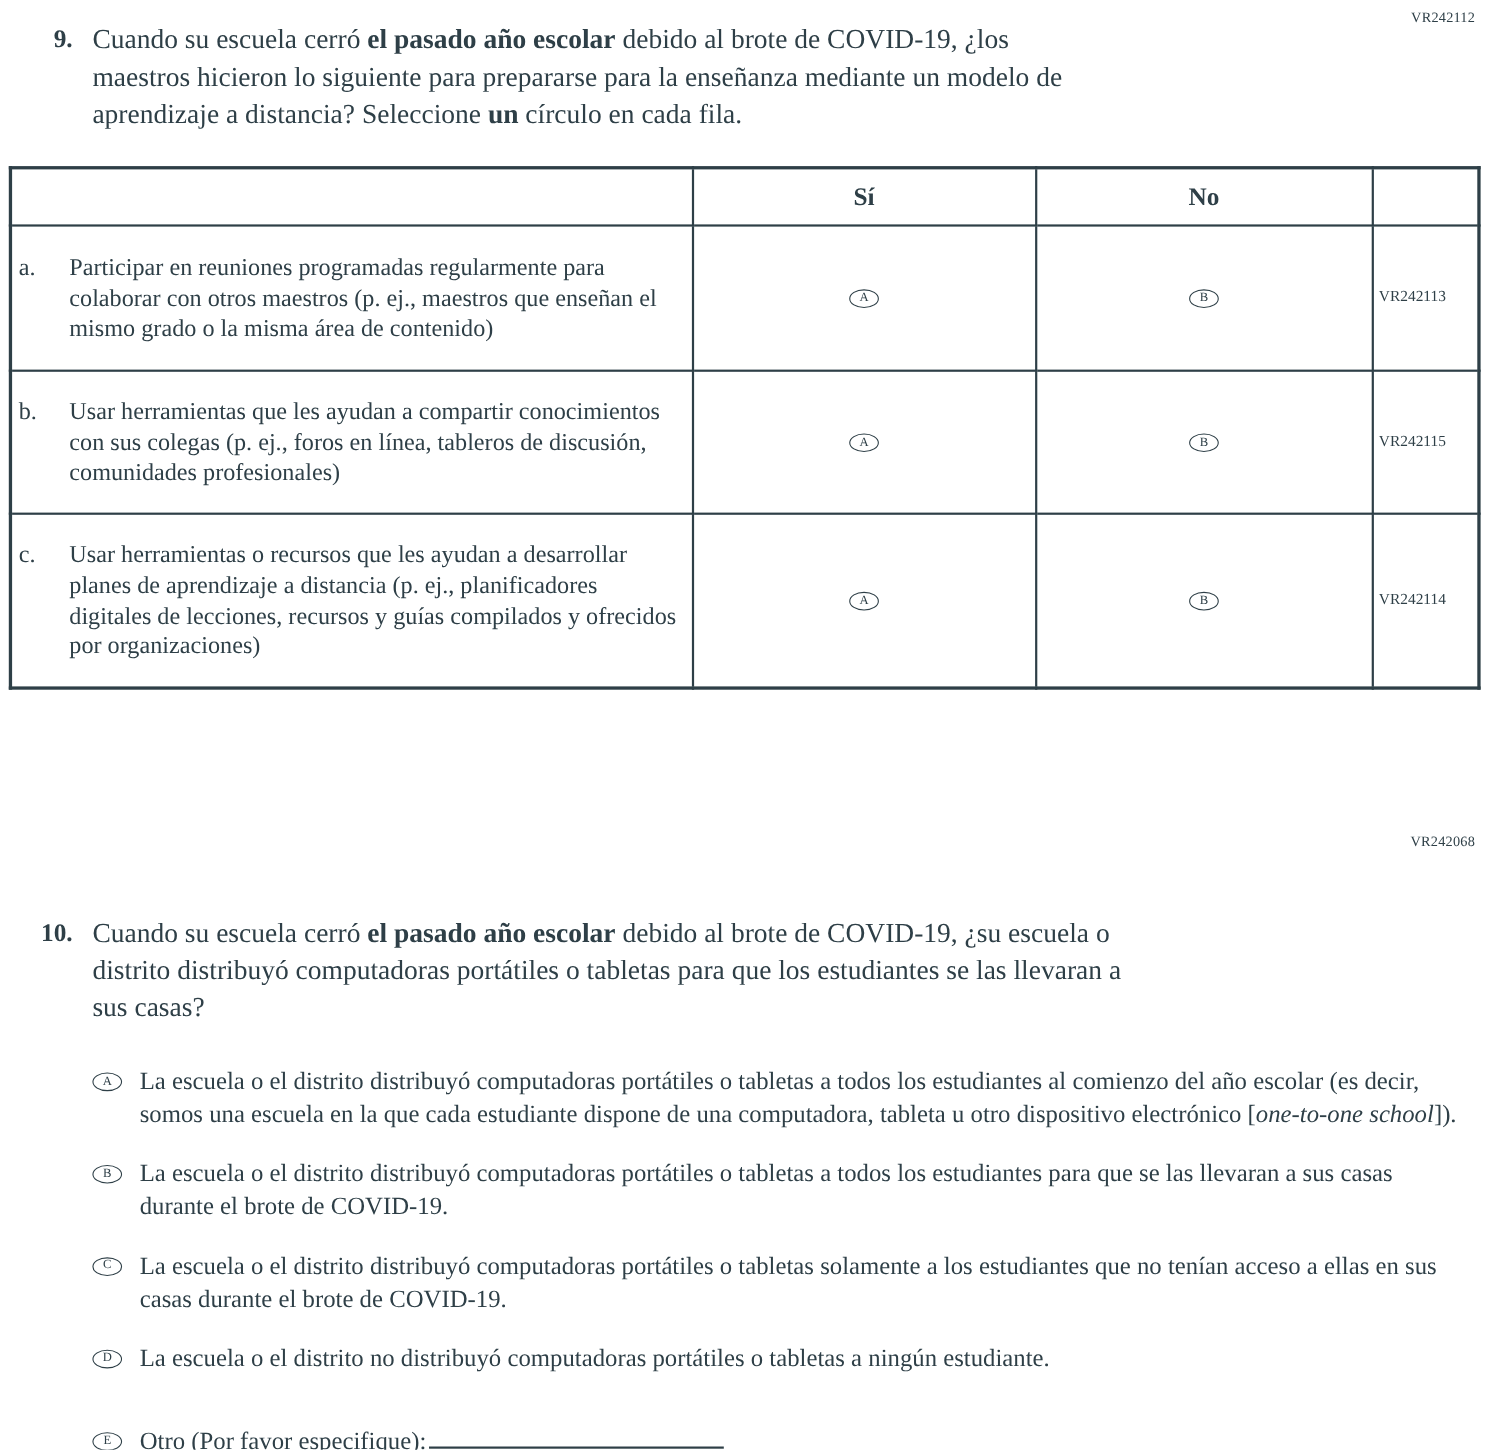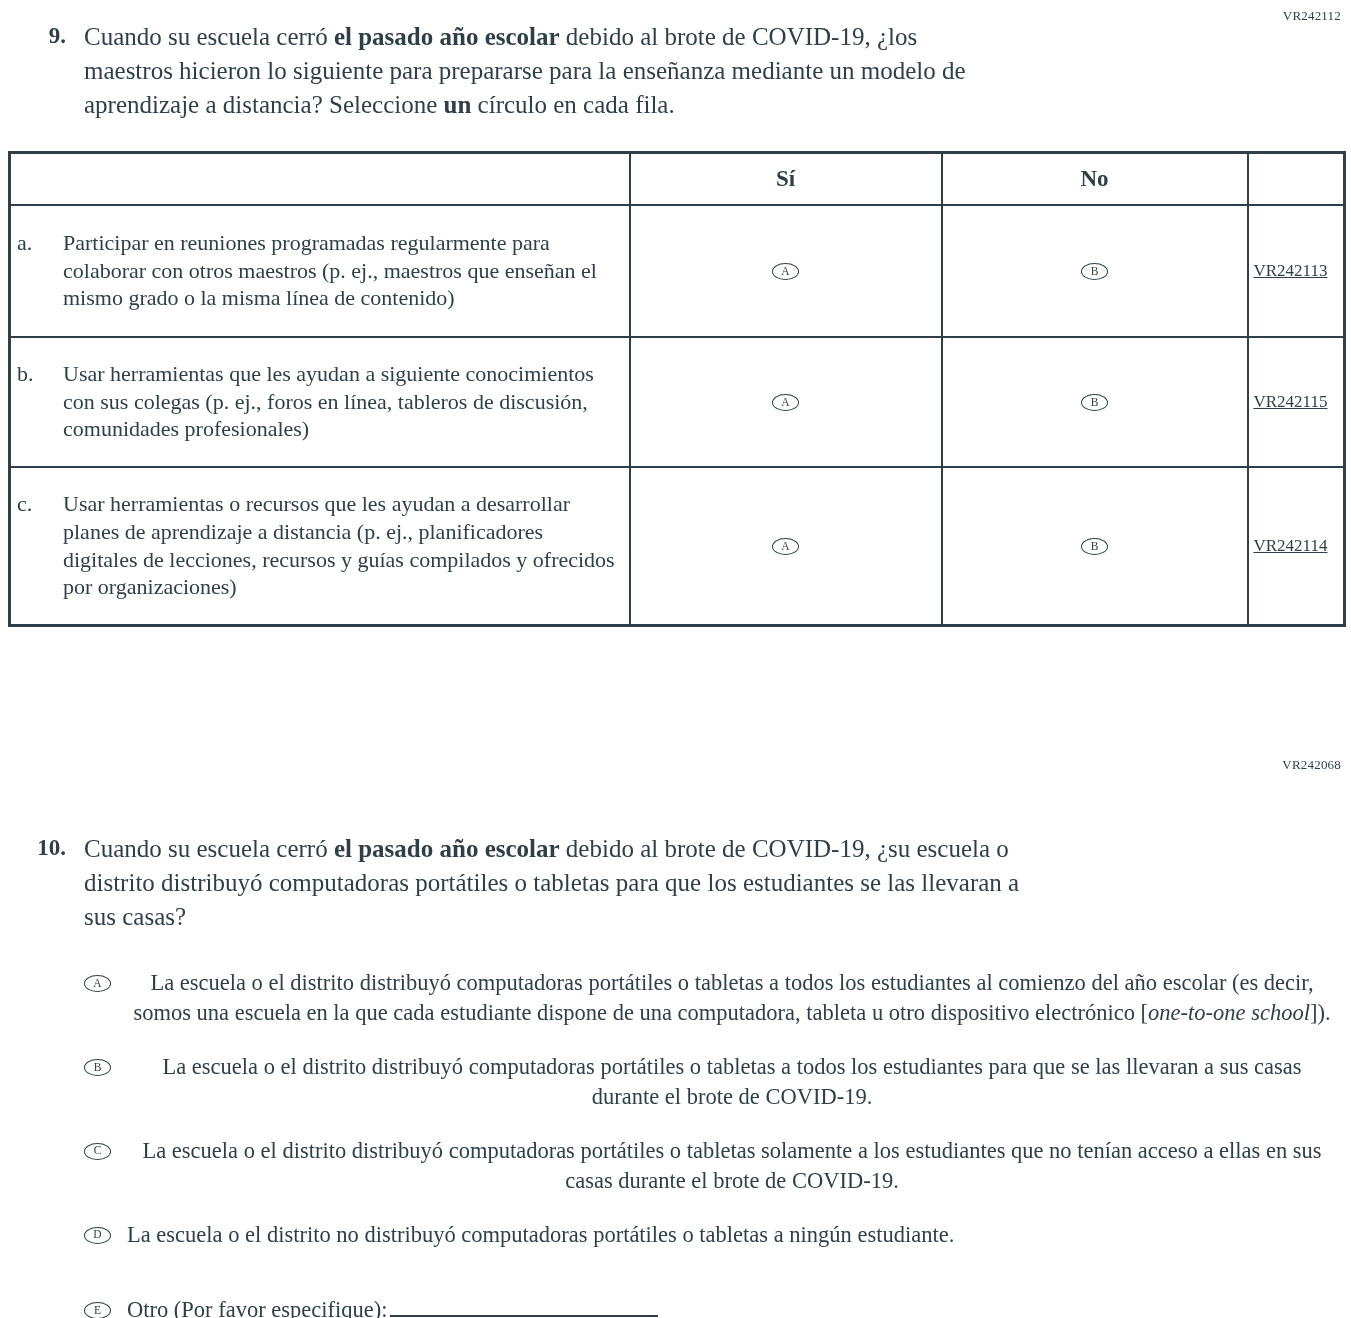--- a/index.html
+++ b/index.html
@@ -37,36 +37,36 @@
     border-collapse: collapse; table-layout: fixed;
     border: 3px solid #2e3f47;
   }
   .grid td { border: 2px solid #2e3f47; vertical-align: middle; }
   .grid tr.head td { height: 52px; text-align: center; font-weight: bold; font-size: 23px; border-radius: 24px; }
   .row-text-cell { vertical-align: top; padding: 4px 8px 4px 6px; }
   .row-inner { display: flex; font-size: 22px; line-height: 1.26; }
   .row-letter { flex: 0 0 46px; }
   .row-text { max-width: 554px; }
   .bubble-cell { text-align: center; }
-  .code-cell { font-size: 17px; padding-left: 5px; text-decoration: underline; }
+  .code-cell { font-size: 14px; padding-left: 5px; }
 
   .bubble {
     display: inline-flex; align-items: center; justify-content: center;
     width: 27px; height: 17px;
     border: 1.5px solid #2e3f47; border-radius: 50%;
     font-size: 11.5px; line-height: 1;
     background: #fff;
   }
 
   .opt { display: flex; align-items: flex-start; margin-left: 84px; margin-top: 24px; }
   .opt:first-of-type { margin-top: 0; }
   #opt-a { margin-top: 34px; }
   #opt-e { margin-top: 46px; }
   .opt .bubble { flex: 0 0 27px; margin-top: 7px; margin-right: 16px; cursor: pointer; }
-  .opt-text { font-size: 22.5px; line-height: 1.33; max-width: 1210px; text-align: center; }
+  .opt-text { font-size: 22.5px; line-height: 1.33; max-width: 1210px; }
 
   .write-line {
     display: inline-block;
     width: 268px; height: 2px;
     border-bottom: 2px solid #2e3f47;
     vertical-align: baseline;
     margin-left: 2px;
   }
 </style>
 </head>
@@ -94,37 +94,37 @@
     <td></td>
     <td>Sí</td>
     <td>No</td>
     <td></td>
   </tr>
 
   <tr style="height:132px">
     <td class="row-text-cell">
       <div class="row-inner">
         <span class="row-letter">a.</span>
-        <span class="row-text">Participar en reuniones programadas regularmente para colaborar con otros maestros (p. ej., maestros que enseñan el mismo grado o la misma línea de contenido)</span>
+        <span class="row-text">Participar en reuniones programadas regularmente para colaborar con otros maestros (p. ej., maestros que enseñan el mismo grado o la misma área de contenido)</span>
       </div>
     </td>
     <td class="bubble-cell">
       <span class="bubble">A</span>
     </td>
     <td class="bubble-cell">
       <span class="bubble">B</span>
     </td>
     <td class="code-cell">VR242113</td>
   </tr>
 
   <tr style="height:130px">
     <td class="row-text-cell">
       <div class="row-inner">
         <span class="row-letter">b.</span>
-        <span class="row-text">Usar herramientas que les ayudan a siguiente conocimientos con sus colegas (p. ej., foros en línea, tableros de discusión, comunidades profesionales)</span>
+        <span class="row-text">Usar herramientas que les ayudan a compartir conocimientos con sus colegas (p. ej., foros en línea, tableros de discusión, comunidades profesionales)</span>
       </div>
     </td>
     <td class="bubble-cell">
       <span class="bubble">A</span>
     </td>
     <td class="bubble-cell">
       <span class="bubble">B</span>
     </td>
     <td class="code-cell">VR242115</td>
   </tr>

